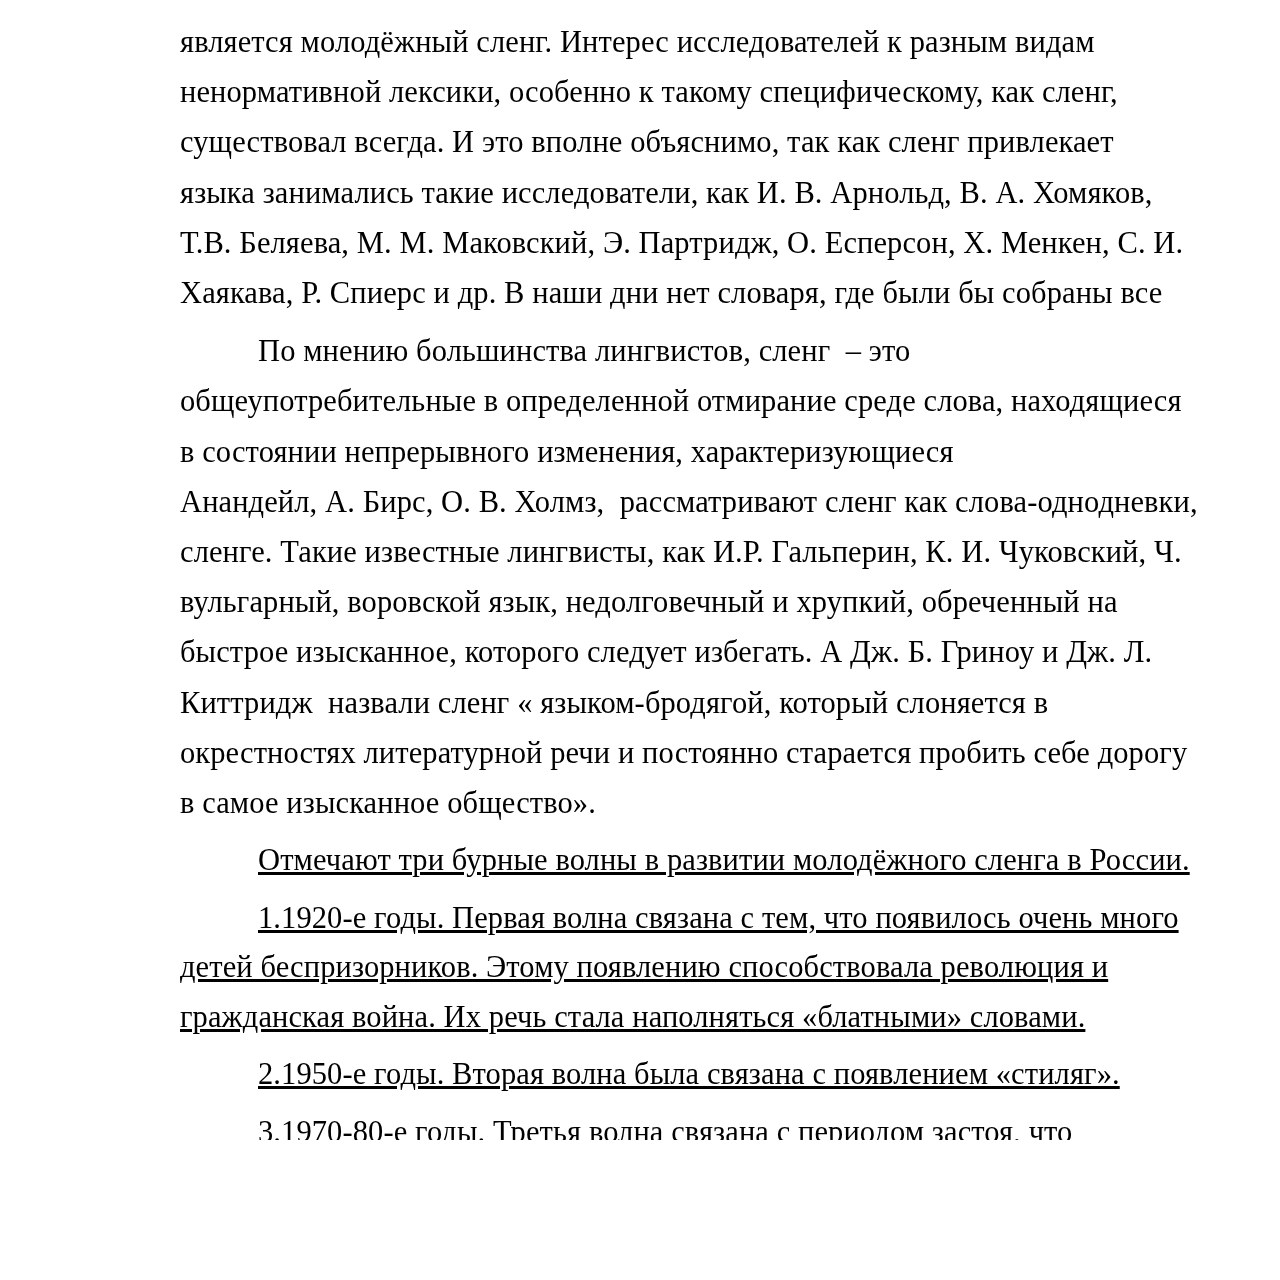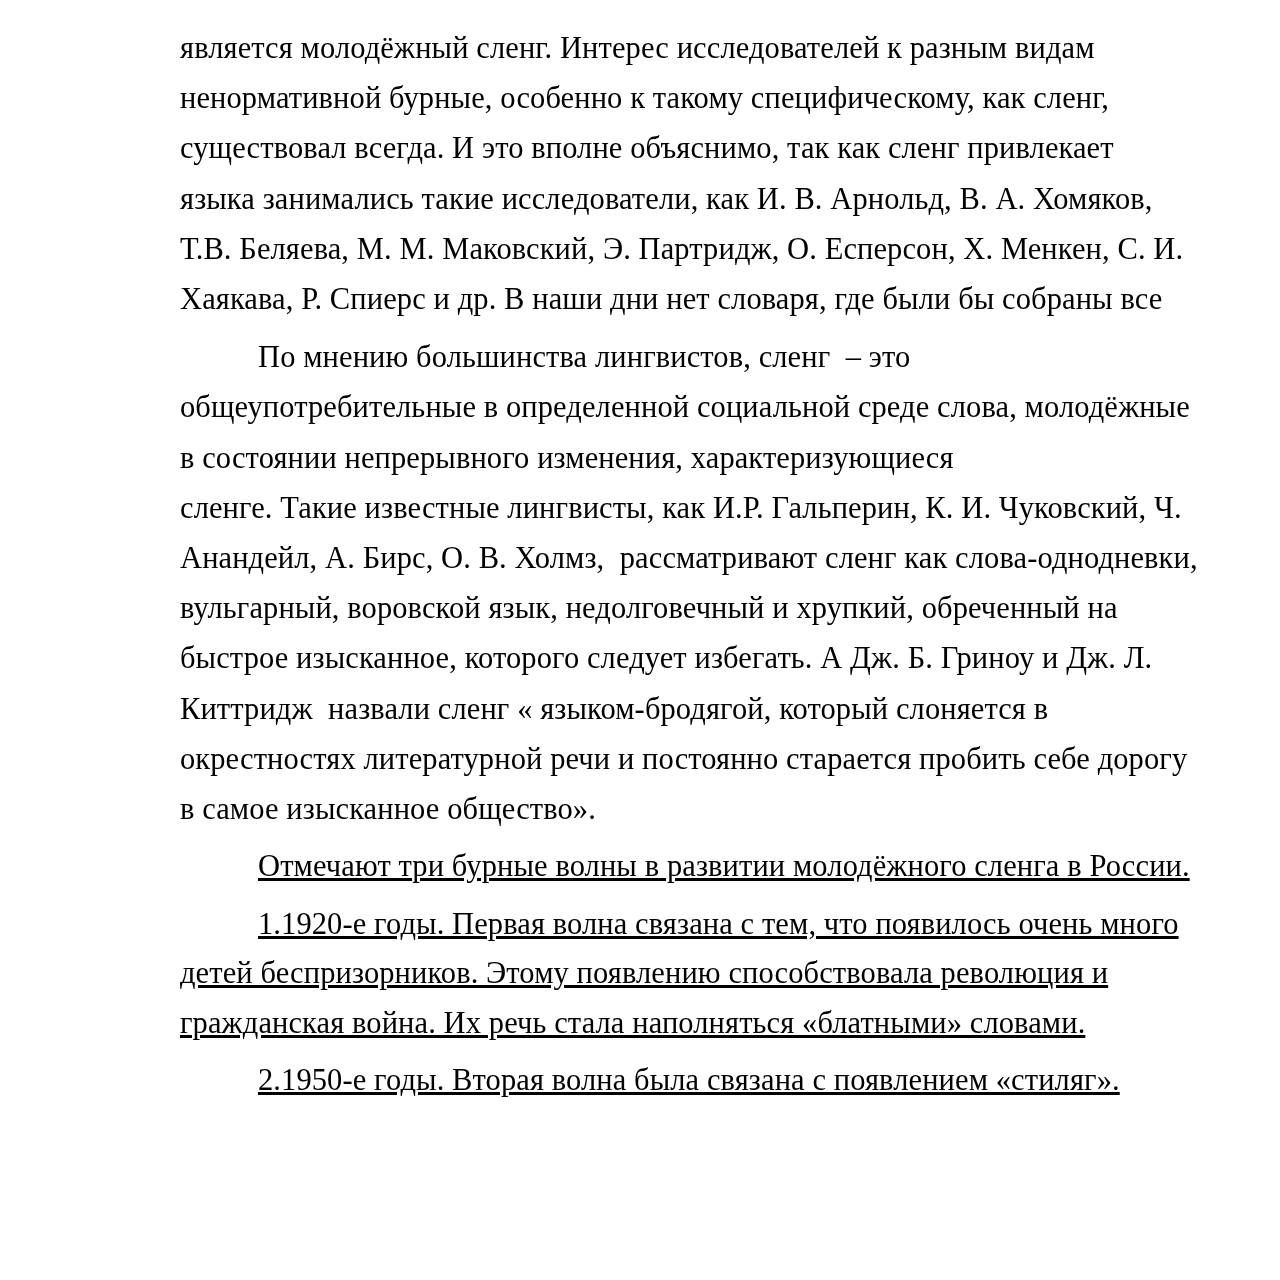--- a/index.html
+++ b/index.html
@@ -17,21 +17,21 @@
   }
 
   #page {
     position: relative;
     width: 1280px;
     height: 1280px;
     background: #ffffff;
     box-sizing: border-box;
     padding-left: 180px;
     padding-right: 100px;
-    padding-top: 16px;
+    padding-top: 10px;
   }
 
   .doc-body {
     width: 1000px;
   }
 
   
   .line {
     font-size: 30.5px;
     line-height: 50.2px;
@@ -66,43 +66,46 @@
     max-height: 32px;
   }
 </style>
 </head>
 <body>
 
 <div id="page">
   <div class="doc-body">
       <div class="para">
         <div class="line">является молодёжный сленг. Интерес исследователей к разным видам</div>
-        <div class="line">ненормативной бурные, особенно к такому специфическому, как сленг,</div>
+        <div class="line">ненормативной лексики, особенно к такому специфическому, как сленг,</div>
         <div class="line">существовал всегда. И это вполне объяснимо, так как сленг привлекает</div>
         <div class="line">языка занимались такие исследователи, как И. В. Арнольд, В. А. Хомяков,</div>
         <div class="line">Т.В. Беляева, М. М. Маковский, Э. Партридж, О. Есперсон, Х. Менкен, С. И.</div>
         <div class="line">Хаякава, Р. Спиерс и др. В наши дни нет словаря, где были бы собраны все</div>
       </div>
       <div class="para">
         <div class="line indent">По мнению большинства лингвистов, сленг  – это</div>
-        <div class="line">общеупотребительные в определенной социальной среде слова, молодёжные</div>
+        <div class="line">общеупотребительные в определенной отмирание среде слова, находящиеся</div>
         <div class="line">в состоянии непрерывного изменения, характеризующиеся</div>
+        <div class="line">Анандейл, А. Бирс, О. В. Холмз,  рассматривают сленг как слова-однодневки,</div>
         <div class="line">сленге. Такие известные лингвисты, как И.Р. Гальперин, К. И. Чуковский, Ч.</div>
-        <div class="line">Анандейл, А. Бирс, О. В. Холмз,  рассматривают сленг как слова-однодневки,</div>
         <div class="line">вульгарный, воровской язык, недолговечный и хрупкий, обреченный на</div>
         <div class="line">быстрое изысканное, которого следует избегать. А Дж. Б. Гриноу и Дж. Л.</div>
         <div class="line">Киттридж  назвали сленг « языком-бродягой, который слоняется в</div>
         <div class="line">окрестностях литературной речи и постоянно старается пробить себе дорогу</div>
         <div class="line">в самое изысканное общество».</div>
       </div>
       <div class="para tight">
         <div class="line indent">Отмечают три бурные волны в развитии молодёжного сленга в России.</div>
       </div>
       <div class="para tight">
         <div class="line indent">1.1920-е годы. Первая волна связана с тем, что появилось очень много</div>
         <div class="line">детей беспризорников. Этому появлению способствовала революция и</div>
         <div class="line">гражданская война. Их речь стала наполняться «блатными» словами.</div>
       </div>
       <div class="para tight">
         <div class="line indent">2.1950-е годы. Вторая волна была связана с появлением «стиляг».</div>
       </div>
+      <div class="para tight">
+        <div class="line indent clipped">3.1970-80-е годы. Третья волна связана с периодом застоя, что</div>
+      </div>
     </div>
 </div>
 
 </body></html>

